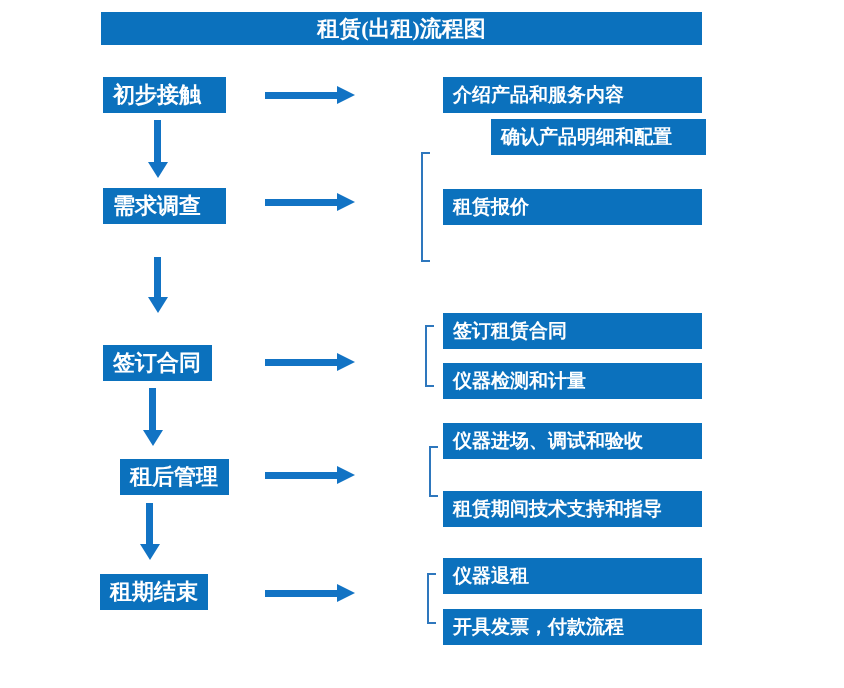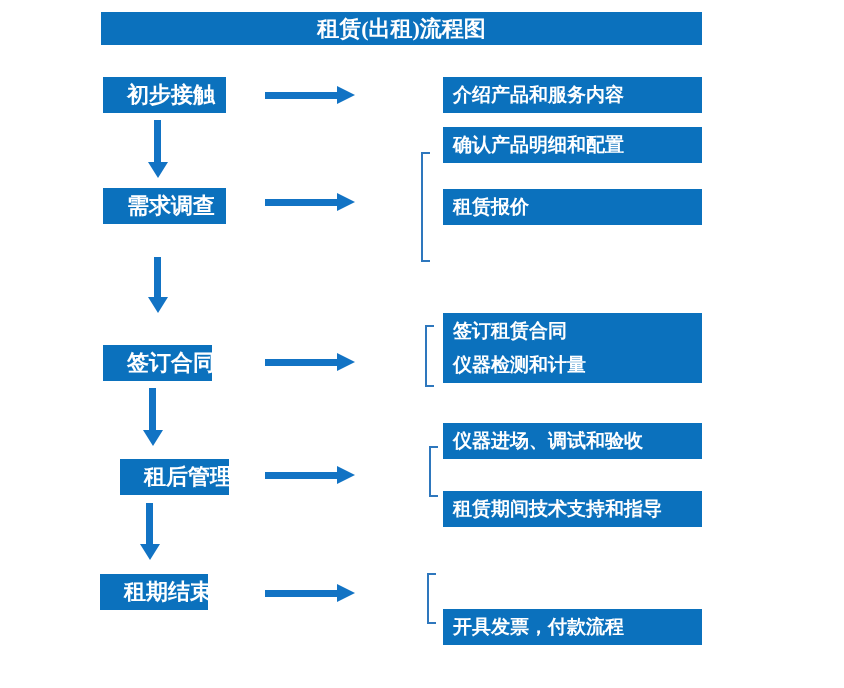--- a/index.html
+++ b/index.html
@@ -7,21 +7,21 @@
     position:relative;width:706px;height:688px;background:#ffffff;overflow:hidden;
     font-family:"Liberation Serif", serif;
   }
   .title-bar{
     position:absolute;left:101px;top:12px;width:601px;height:33px;
     background:#0b71bd;color:#ffffff;font-weight:bold;font-size:22px;
     line-height:33px;text-align:center;
   }
   .stage-box{
     position:absolute;height:36px;background:#0b71bd;color:#ffffff;
-    font-weight:bold;font-size:22px;line-height:36px;padding-left:24px;
+    font-weight:bold;font-size:22px;line-height:36px;padding-left:10px;
     box-sizing:border-box;white-space:nowrap;
   }
   .detail-box{
     position:absolute;left:443px;width:259px;height:36px;background:#0b71bd;
     color:#ffffff;font-weight:bold;font-size:19px;line-height:36px;
     padding-left:10px;box-sizing:border-box;white-space:nowrap;
   }
   .harrow{position:absolute;width:90px;height:18px;}
   .harrow .shaft{position:absolute;left:0;top:6px;width:72px;height:7px;background:#1273c4;}
   .harrow .head{
@@ -62,37 +62,40 @@
   <div class="stage-box" style="left:100px;top:459px;width:109px;margin-left:20px;">
     <span>租后管理</span>
   </div>
   <div class="stage-box" style="left:100px;top:574px;width:108px;">
     <span>租期结束</span>
   </div>
 
   <div class="detail-box" style="top:77px;">
     <span>介绍产品和服务内容</span>
   </div>
-  <div class="detail-box" style="top:127px;">
+  <div class="detail-box" style="top:119px;margin-left:48px;">
     <span>确认产品明细和配置</span>
   </div>
   <div class="detail-box" style="top:189px;">
     <span>租赁报价</span>
   </div>
   <div class="detail-box" style="top:313px;">
     <span>签订租赁合同</span>
   </div>
-  <div class="detail-box" style="top:347px;">
+  <div class="detail-box" style="top:363px;">
     <span>仪器检测和计量</span>
   </div>
   <div class="detail-box" style="top:423px;">
     <span>仪器进场、调试和验收</span>
   </div>
   <div class="detail-box" style="top:491px;">
     <span>租赁期间技术支持和指导</span>
+  </div>
+  <div class="detail-box" style="top:558px;">
+    <span>仪器退租</span>
   </div>
   <div class="detail-box" style="top:609px;">
     <span>开具发票，付款流程</span>
   </div>
 
   <div class="harrow" style="left:265px;top:86px;">
     <div class="shaft"></div>
     <div class="head"></div>
   </div>
   <div class="harrow" style="left:265px;top:193px;">

